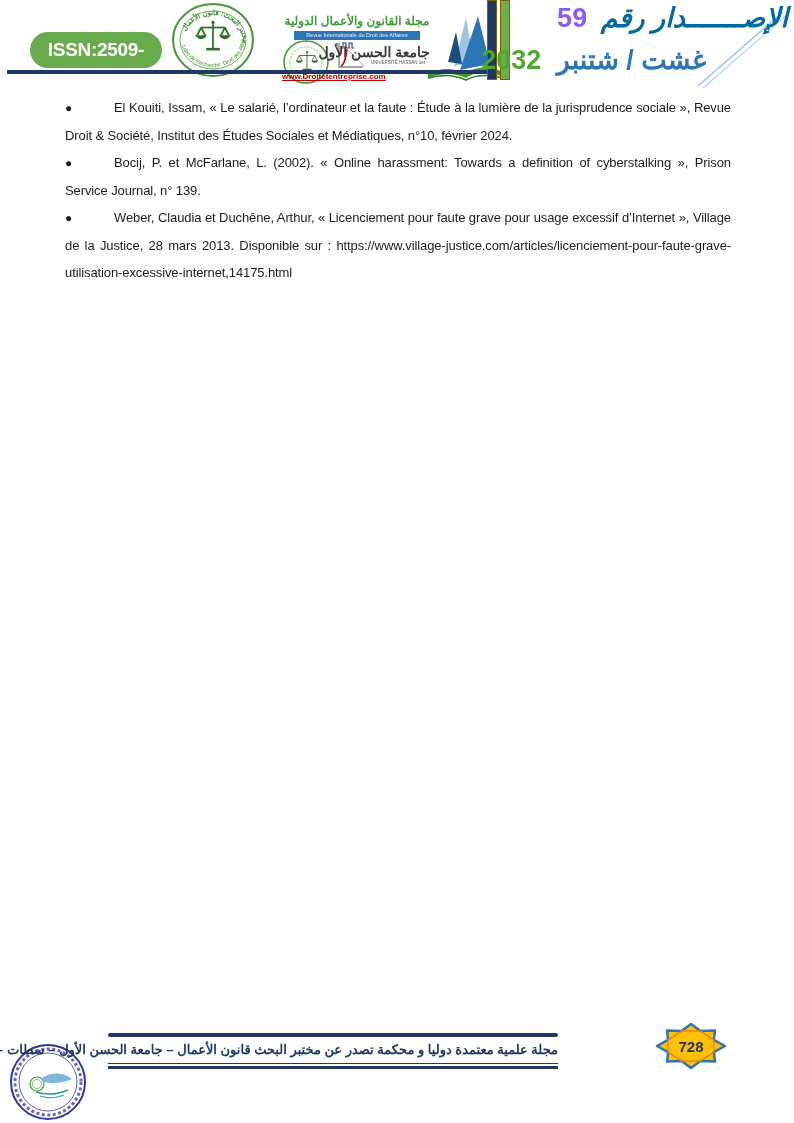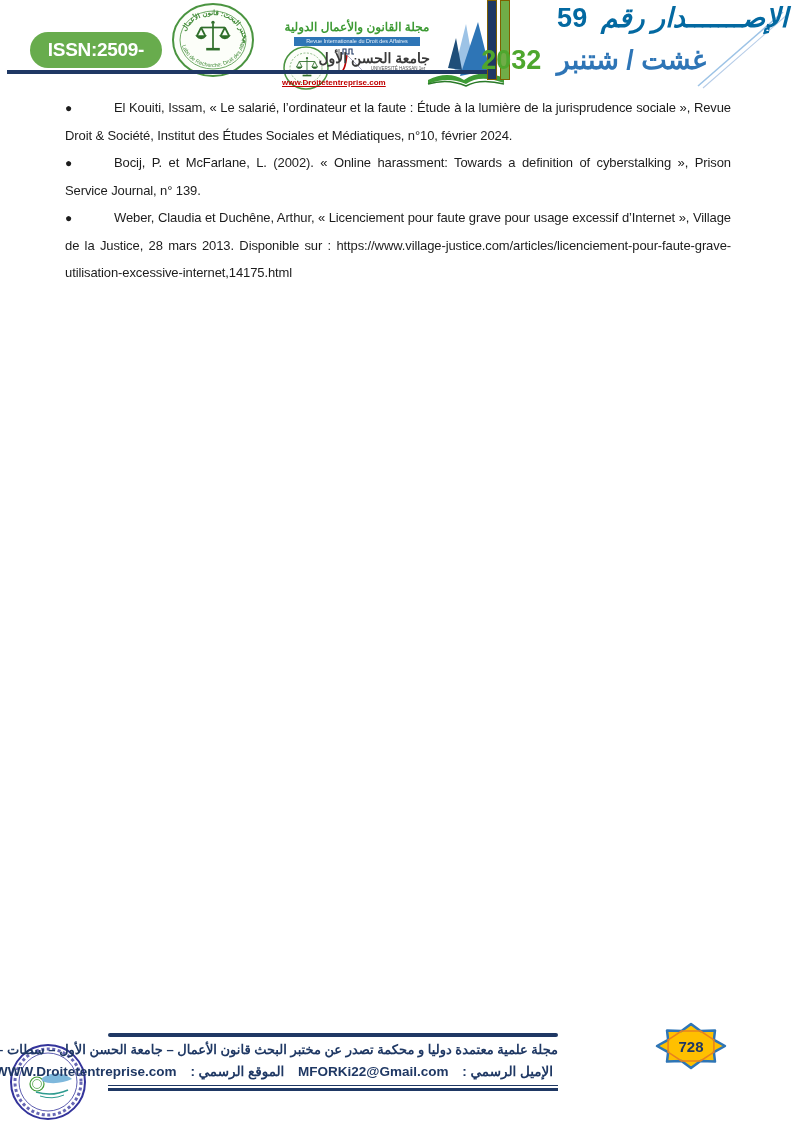--- a/index.html
+++ b/index.html
@@ -4,42 +4,42 @@
 <style>
   html,body{margin:0;padding:0;background:#ffffff;}
   .page{position:relative;width:794px;height:1123px;background:#fff;overflow:hidden;
         font-family:"Liberation Sans",sans-serif;}
 
   
   .issn-pill{position:absolute;left:30px;top:32px;width:132px;height:36px;background:#68AC4D;
              border-radius:18px;color:#fff;font-weight:bold;font-size:19px;line-height:36px;
              text-align:center;letter-spacing:-0.3px;}
   .lab-stamp{position:absolute;left:170px;top:2px;}
-  .journal-logo{position:absolute;left:266px;top:20px;width:232px;height:74px;}
+  .journal-logo{position:absolute;left:266px;top:14px;width:232px;height:74px;}
   .jl-title{position:absolute;top:0;left:6px;width:170px;text-align:center;direction:rtl;
             color:#3E9B35;font-weight:bold;font-size:12px;white-space:nowrap;}
   .jl-ribbon{position:absolute;top:17px;left:28px;width:126px;height:9px;background:#2E75B6;
              color:#e8f0fa;font-size:5.5px;line-height:9px;text-align:center;overflow:hidden;white-space:nowrap;}
   .jl-stamp{position:absolute;top:25px;left:16px;}
   .jl-chart{position:absolute;top:26px;left:68px;}
   .jl-univ{position:absolute;top:30px;left:100px;width:64px;text-align:center;}
   .jl-univ .ar{direction:rtl;font-size:14px;font-weight:bold;color:#3a3a3a;white-space:nowrap;}
   .jl-univ .lat{font-size:4.5px;color:#555;white-space:nowrap;}
   .jl-feather{position:absolute;top:0;right:-8px;}
   .jl-site{position:absolute;bottom:7px;left:16px;font-size:8px;font-weight:bold;color:#C00000;
            text-decoration:underline;white-space:nowrap;}
   .header-rule{position:absolute;left:7px;top:70px;width:486px;height:4px;background:#1F3864;}
   .vbar{position:absolute;top:0;height:78px;width:8px;border:1px solid #7F6000;}
   .vbar-navy{left:487px;background:#1F3864;}
   .vbar-green{left:500px;background:#70AD47;}
   .issue-diag{position:absolute;left:688px;top:6px;z-index:0;}
   .issue-line1{position:absolute;top:2px;right:6px;direction:rtl;font-weight:bold;font-size:27px;
                white-space:nowrap;z-index:1;}
   .issue-line1 .lbl{color:#0369a1;font-style:italic;}
-  .issue-line1 .num{color:#0369a1;margin-right:6px;}
+  .issue-line1 .num{color:#8b5cf6;margin-right:6px;}
   .issue-line2{position:absolute;top:44px;right:88px;direction:rtl;font-weight:bold;font-size:27px;
                white-space:nowrap;z-index:1;}
   .issue-line2 .months{color:#2E75B6;margin-top:32px;}
   .issue-line2 .year{color:#4EA72E;margin-right:8px;}
 
   
   .refs{position:absolute;left:65px;top:94px;width:666px;color:#1c1c1c;
         font-size:13px;line-height:27px;letter-spacing:-0.1px;text-align:justify;
         overflow-wrap:break-word;}
   .ref{margin:0;}
@@ -176,26 +176,20 @@
       <circle cx="29" cy="42" r="7" fill="none" stroke="#3E9B35" stroke-width="1.2"></circle>
       <circle cx="29" cy="42" r="4.5" fill="none" stroke="#3E9B35" stroke-width="0.7"></circle>
       <path d="M34,36 C44,29 57,31 64,37 C55,41 43,43 34,39 Z" fill="#7EB8DC"></path>
       <path d="M28,50 Q44,55 60,48" stroke="#2E9B8F" stroke-width="1.5" fill="none"></path>
       <path d="M32,54 Q44,58 56,53" stroke="#2E9B8F" stroke-width="1" fill="none"></path>
     </svg>
 
     <div class="footer-center">
       <div class="f-rule-top"></div>
       <div class="f-line1">مجلة علمية معتمدة  دوليا و محكمة تصدر عن مختبر البحث قانون الأعمال – جامعة الحسن الأول – سطات – المغرب</div>
-      <div class="f-line2">
-        <span class="gap">الإميل الرسمي :</span>
-        <span class="gap">MFORKi22@Gmail.com</span>
-        <span class="gap">الموقع الرسمي :</span>
-        <span class="gap">WWW.Droitetentreprise.com</span>
-      </div>
       <div class="f-rule-bottom"></div>
     </div>
 
     <svg class="page-badge" width="72" height="50" viewBox="0 0 72 50">
       <polygon points="70,24 58.9,30.2 60,39.6 45.5,38.9 36,46 26.5,38.9 12,39.6 13.1,30.2 2,24 13.1,17.8 12,8.4 26.5,9.1 36,2 45.5,9.1 60,8.4 58.9,17.8" fill="#FFC000" stroke="#2E75B6" stroke-width="2.5" stroke-linejoin="round"></polygon>
       <polygon points="58.9,30.2 45.5,38.9 26.5,38.9 13.1,30.2 13.1,17.8 26.5,9.1 45.5,9.1 58.9,17.8" fill="none" stroke="#E8821E" stroke-width="1.5"></polygon>
       <text x="36" y="29.5" text-anchor="middle" font-size="15" font-weight="bold" fill="#1F3864" font-family="Liberation Sans, sans-serif">728</text>
     </svg>
   </div>
 

